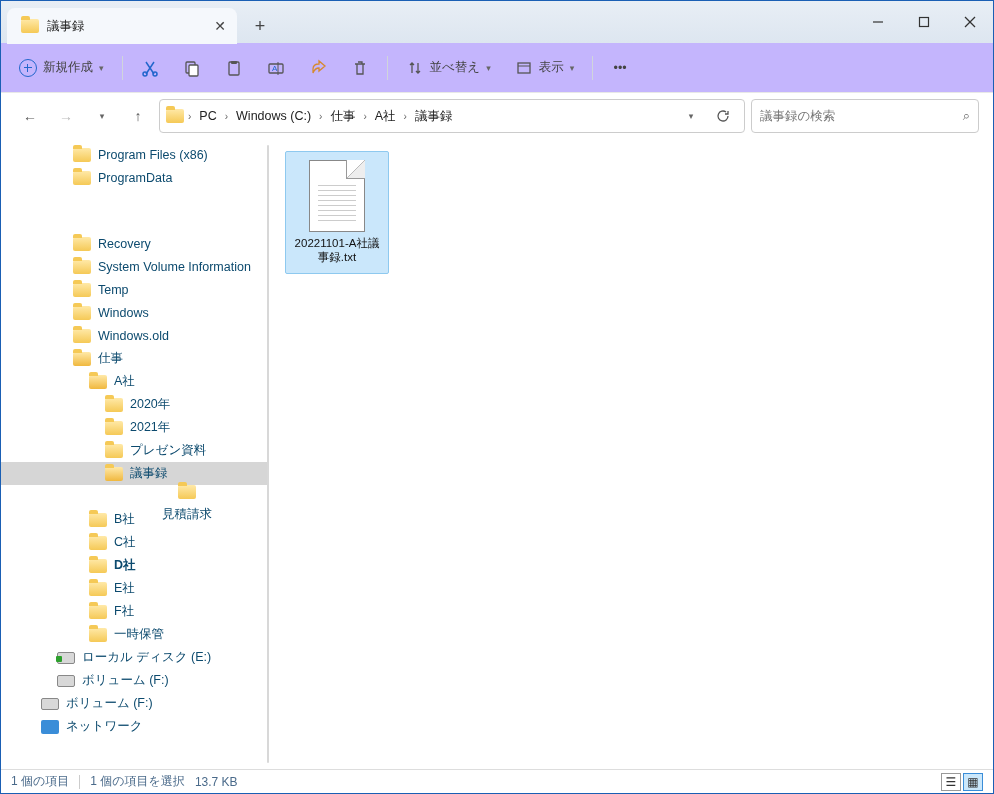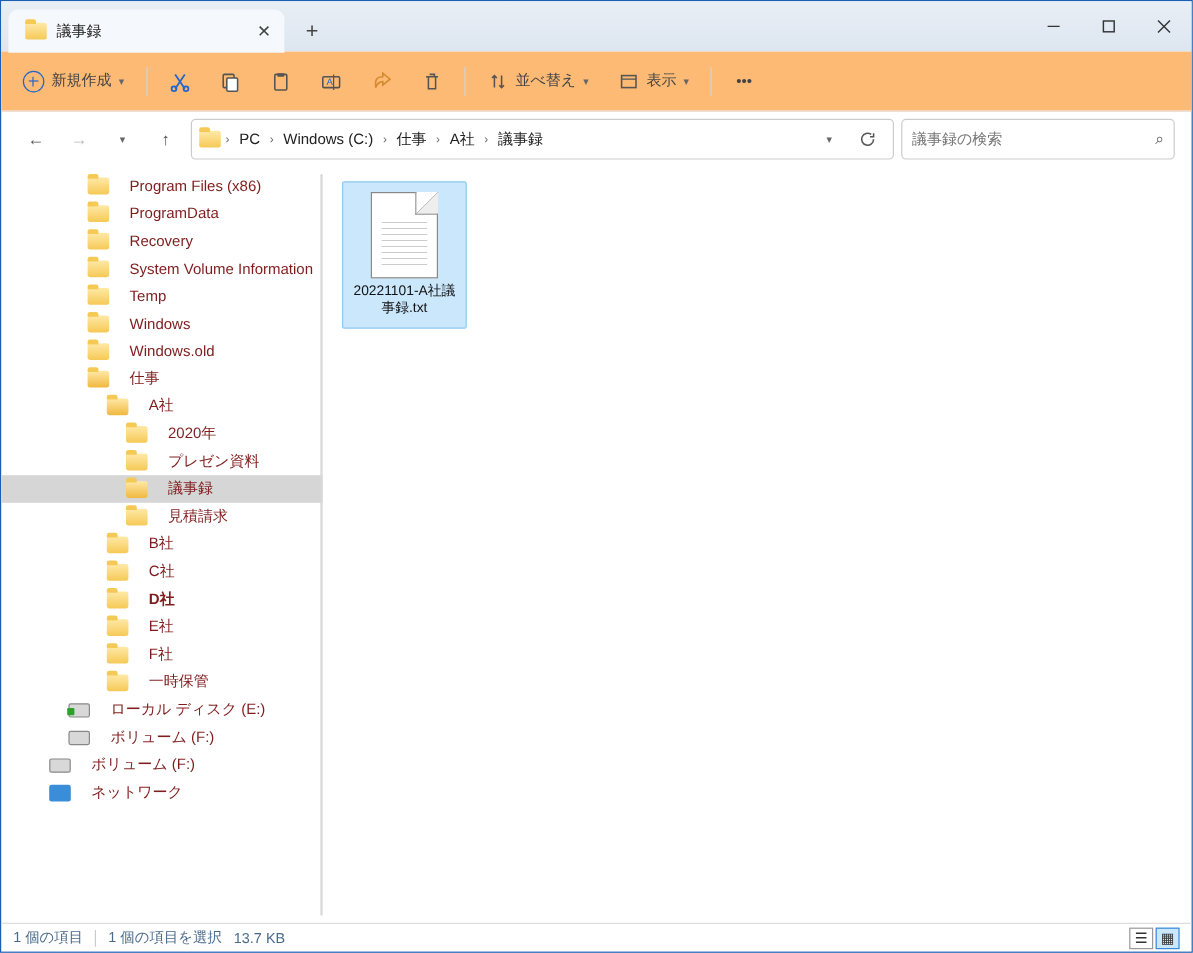--- a/index.html
+++ b/index.html
@@ -10,21 +10,21 @@
 .tab { display: flex; align-items: center; gap: 8px; background: #f5f8fc; height: 36px; padding: 0 10px 0 14px; border-radius: 8px 8px 0 0; margin-left: 6px; min-width: 230px; position: relative; top: 1px; }
 .tab .folder-ico { width: 18px; height: 14px; background: linear-gradient(#ffe9a8,#f5c956); border-radius: 2px; position: relative; }
 .tab .folder-ico::before { content:''; position:absolute; top:-3px; left:0; width:9px; height:4px; background:#f5c956; border-radius:2px 2px 0 0; }
 .tab-title { font-size: 12.5px; color:#222; flex:1; }
 .tab-close { width:14px; height:14px; display:flex; align-items:center; justify-content:center; color:#444; font-size:14px; }
 .tab-plus { width:34px; height:34px; display:flex; align-items:center; justify-content:center; color:#444; font-size:18px; margin-left:6px; }
 .win-controls { margin-left:auto; display:flex; height:42px; }
 .win-btn { width:46px; display:flex; align-items:center; justify-content:center; font-size:16px; color:#333; }
 
 
-.toolbar { height: 50px; background:#fdba74; display:flex; align-items:center; padding:0 8px; gap:4px; border-bottom:1px solid #e8e8e8; }
+.toolbar { height: 50px; background:#c4b5fd; display:flex; align-items:center; padding:0 8px; gap:4px; border-bottom:1px solid #e8e8e8; }
 .tb-btn { height:36px; padding:0 10px; display:flex; align-items:center; gap:6px; color:#444; font-size:12.5px; border-radius:4px; }
 .tb-ico { width:18px; height:18px; display:flex; align-items:center; justify-content:center; }
 .tb-sep { width:1px; height:24px; background:#d0d5db; margin:0 4px; }
 .circle-plus { width:18px; height:18px; border:1.2px solid #2266cc; border-radius:50%; position:relative; }
 .circle-plus::before,.circle-plus::after { content:''; position:absolute; background:#2266cc; }
 .circle-plus::before { left:4px; right:4px; top:7px; height:1.2px; }
 .circle-plus::after { top:4px; bottom:4px; left:7px; width:1.2px; }
 .chev { font-size:9px; color:#666; }
 
 
@@ -38,21 +38,21 @@
 .crumb-sep { font-size:10px; color:#666; }
 .addr-ref { margin-left:auto; display:flex; gap:2px; }
 .search { width:228px; height:34px; border:1px solid #ccc; border-radius:4px; display:flex; align-items:center; padding:0 8px; }
 .search input { border:none; outline:none; flex:1; font-size:12.5px; background:transparent; }
 .search-ico { color:#666; font-size:13px; }
 
 
 .body { display:flex; height:calc(100% - 42px - 50px - 46px - 24px); }
 .tree { width:268px; overflow-y:auto; padding:4px 0; position:relative; }
 .tree::after { content:''; position:absolute; right:0; top:6px; bottom:6px; width:2px; background:#d8d8d8; border-radius:2px; }
-.tree-item { height:23px; display:flex; align-items:center; gap:17px; font-size:12.5px; color:#7f1d1d; padding-right:0; }
+.tree-item { height:23px; display:flex; align-items:center; gap:7px; font-size:12.5px; color:#0c4a6e; padding-right:0; }
 .tree-item.sel { background:#d6d6d6; }
 .tree-item .folder-ico,.tree-item .folder-ico-open { width:18px; height:14px; border-radius:2px; position:relative; flex-shrink:0; }
 .tree-item .folder-ico { background:linear-gradient(#ffe9a8,#f5c956); }
 .tree-item .folder-ico::before,.tree-item .folder-ico-open::before { content:''; position:absolute; top:-3px; left:0; width:9px; height:4px; background:#f5c956; border-radius:2px 2px 0 0; }
 .tree-item .folder-ico-open { background:linear-gradient(#ffe9a8,#f0b83e); }
 .drive-ico { width:18px; height:12px; background:#d8d8d8; border:1px solid #888; border-radius:2px; position:relative; flex-shrink:0; }
 .drive-ico.green::after { content:''; position:absolute; left:-2px; top:3px; width:6px; height:6px; background:#2da02d; border-radius:1px; }
 .net-ico { width:18px; height:14px; background:#3a8dd8; border-radius:2px; position:relative; flex-shrink:0; }
 
 .content { flex:1; padding:12px 16px; overflow:auto; }
@@ -223,21 +223,21 @@
 <div class="body">
   <div class="tree" id="tree">
       <div class="tree-item" style="padding-left: 72px;">
         <span class="folder-ico"></span>
         <span>Program Files (x86)</span>
       </div>
       <div class="tree-item" style="padding-left: 72px;">
         <span class="folder-ico"></span>
         <span>ProgramData</span>
       </div>
-      <div class="tree-item" style="padding-left: 72px;">
+      <div class="tree-item" style="padding-left: 72px; margin-top: 43px;">
         <span class="folder-ico"></span>
         <span>Recovery</span>
       </div>
       <div class="tree-item" style="padding-left: 72px;">
         <span class="folder-ico"></span>
         <span>System Volume Information</span>
       </div>
       <div class="tree-item" style="padding-left: 72px;">
         <span class="folder-ico"></span>
         <span>Temp</span>
@@ -254,30 +254,34 @@
         <span class="folder-ico-open"></span>
         <span>仕事</span>
       </div>
       <div class="tree-item" style="padding-left: 88px;">
         <span class="folder-ico-open"></span>
         <span>A社</span>
       </div>
       <div class="tree-item" style="padding-left: 104px;">
         <span class="folder-ico"></span>
         <span>2020年</span>
+      </div>
+      <div class="tree-item" style="padding-left: 104px;">
+        <span class="folder-ico"></span>
+        <span>2021年</span>
       </div>
       <div class="tree-item" style="padding-left: 104px;">
         <span class="folder-ico"></span>
         <span>プレゼン資料</span>
       </div>
       <div class="tree-item sel" style="padding-left: 104px;">
         <span class="folder-ico-open"></span>
         <span>議事録</span>
       </div>
-      <div class="tree-item" style="padding-left: 104px;">
+      <div class="tree-item" style="padding-left: 104px; flex-direction: column;">
         <span class="folder-ico"></span>
         <span>見積請求</span>
       </div>
       <div class="tree-item" style="padding-left: 88px;">
         <span class="folder-ico"></span>
         <span>B社</span>
       </div>
       <div class="tree-item" style="padding-left: 88px;">
         <span class="folder-ico"></span>
         <span>C社</span>

